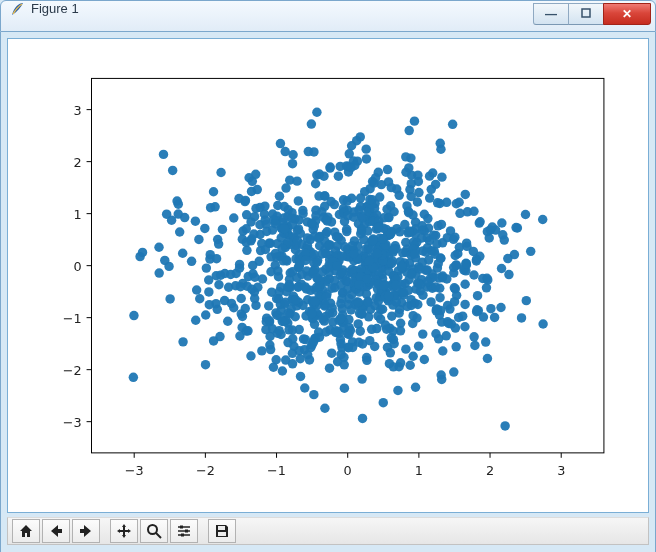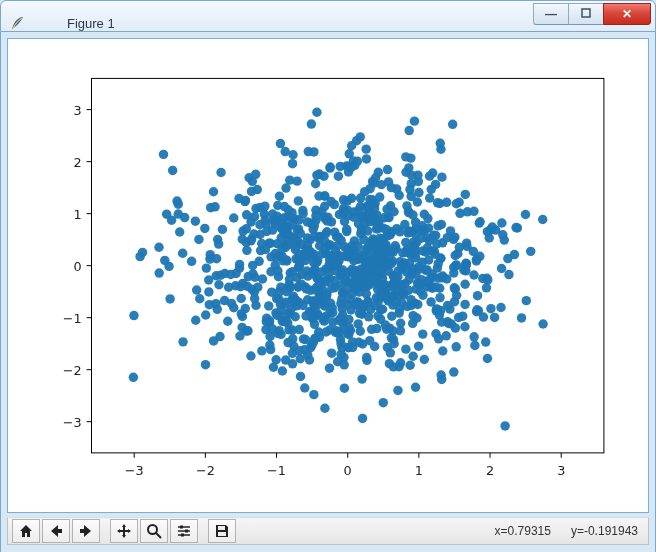--- a/index.html
+++ b/index.html
@@ -11,22 +11,21 @@
     user-select: none;
   }
   
   .titlebar {
     position: relative;
     height: 30px;
     background: linear-gradient(#f4f9fe, #e1ecf7);
     border: 1px solid #7ba7cc;
     border-radius: 6px 6px 0 0;
     display: flex;
-    align-items: flex-end;
-    gap: 36px;
+    align-items: flex-start;
   }
   .titlebar .app-icon {
     width: 16px; height: 16px; margin: 0 6px 0 8px;
     display:flex; align-items:center; justify-content:center;
   }
   .titlebar .title-text { color:#2b3a4a; font-size:13px; }
   .win-controls { position:absolute; right:4px; top:2px; display:flex; }
   .win-btn {
     width:34px; height:20px;
     background: linear-gradient(#f2f7fb,#d3e3f1);
@@ -1207,18 +1206,14 @@
     </div>
     <div class="tb-group">
       <div class="tb-btn">
         <svg viewBox="0 0 16 16">
             <path fill="#222" d="M2 2 H12 L14 4 V14 H2 Z"></path>
             <rect x="4" y="3" width="7" height="4" fill="#ececec"></rect>
             <rect x="4" y="9" width="8" height="4" fill="#ececec"></rect>
           </svg>
       </div>
     </div>
-    <div class="coord">
-      <span><span>x=</span><span>0.79315</span></span>
-      <span><span>y=</span><span>-0.191943</span></span>
-    </div>
   </div>
 </div>
 
 </body></html>

